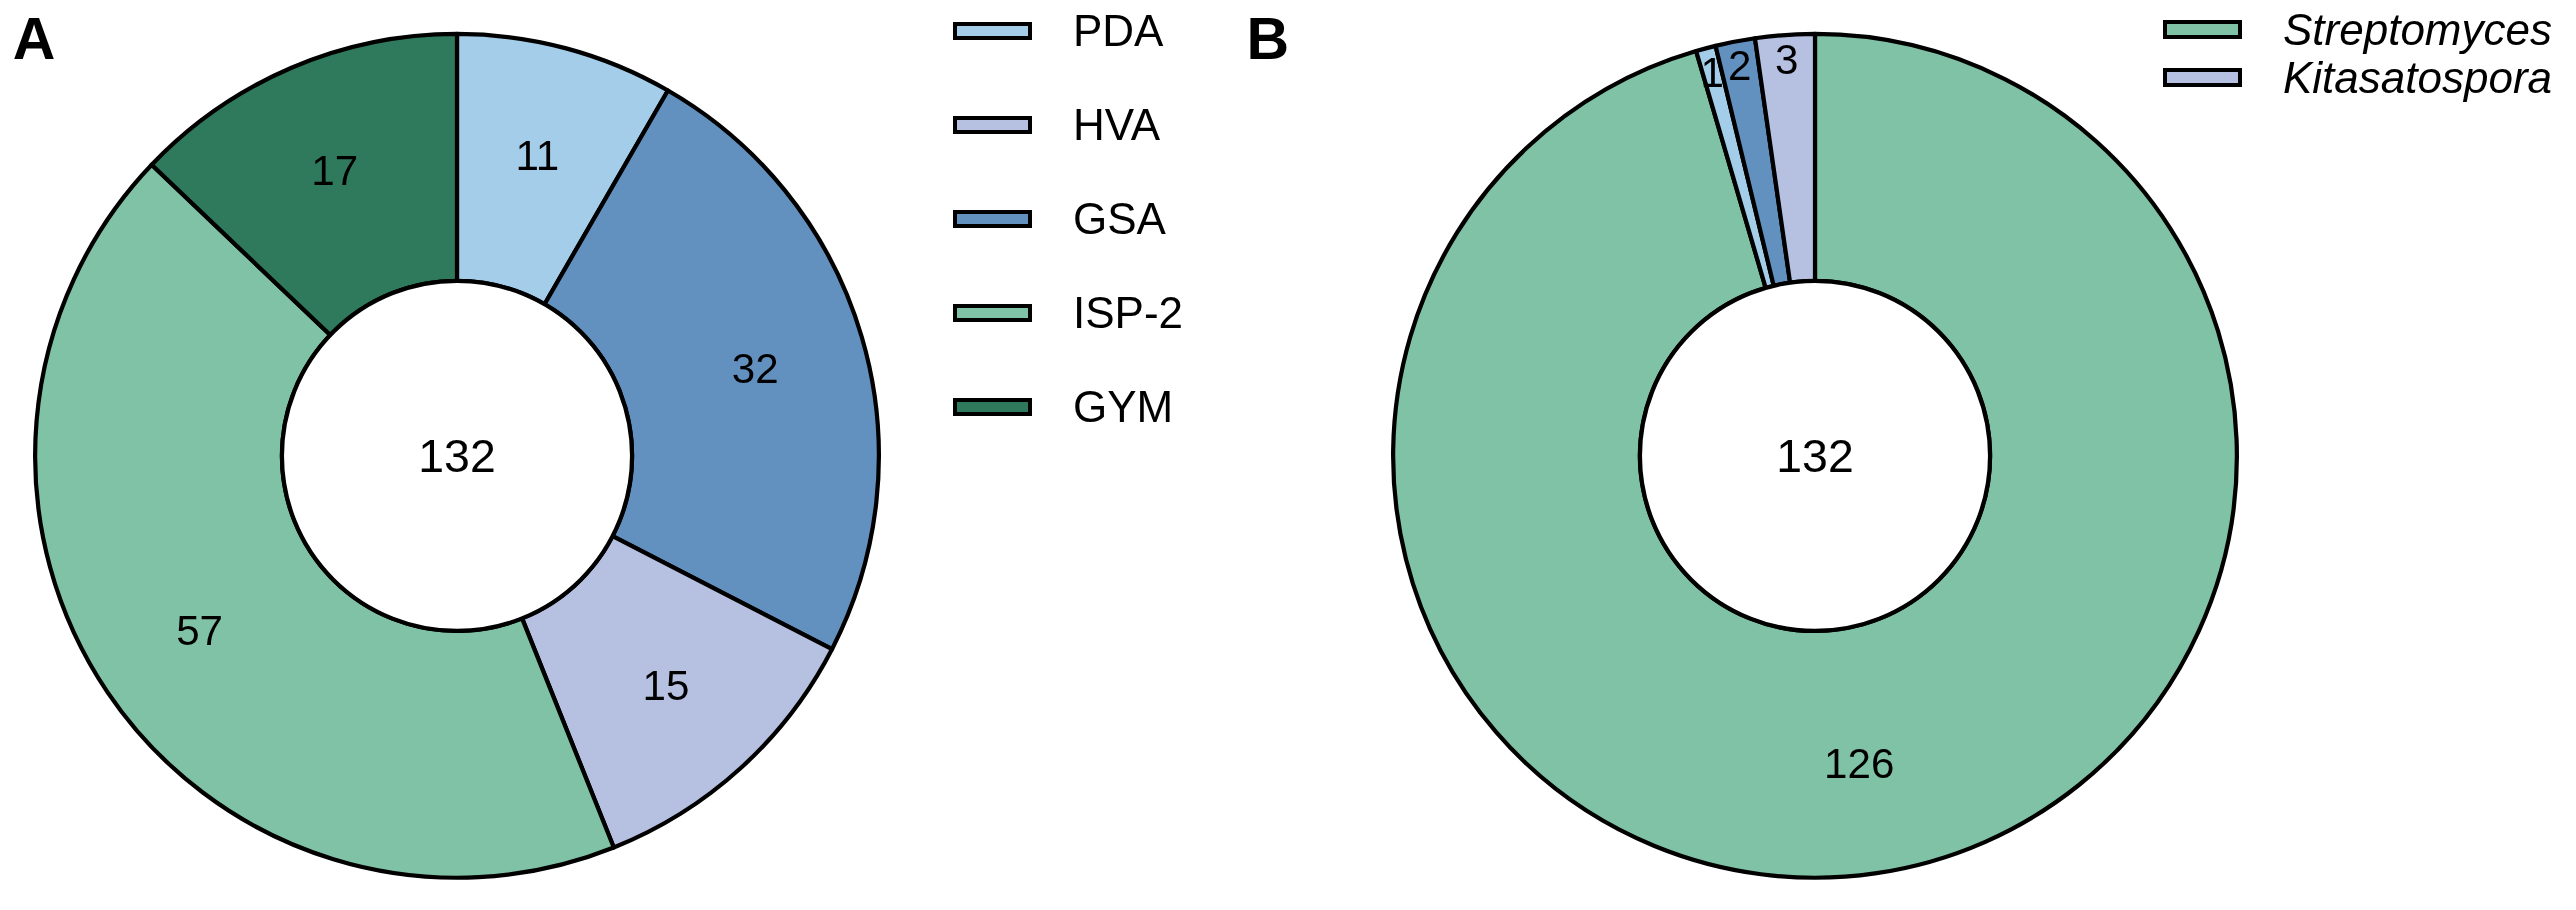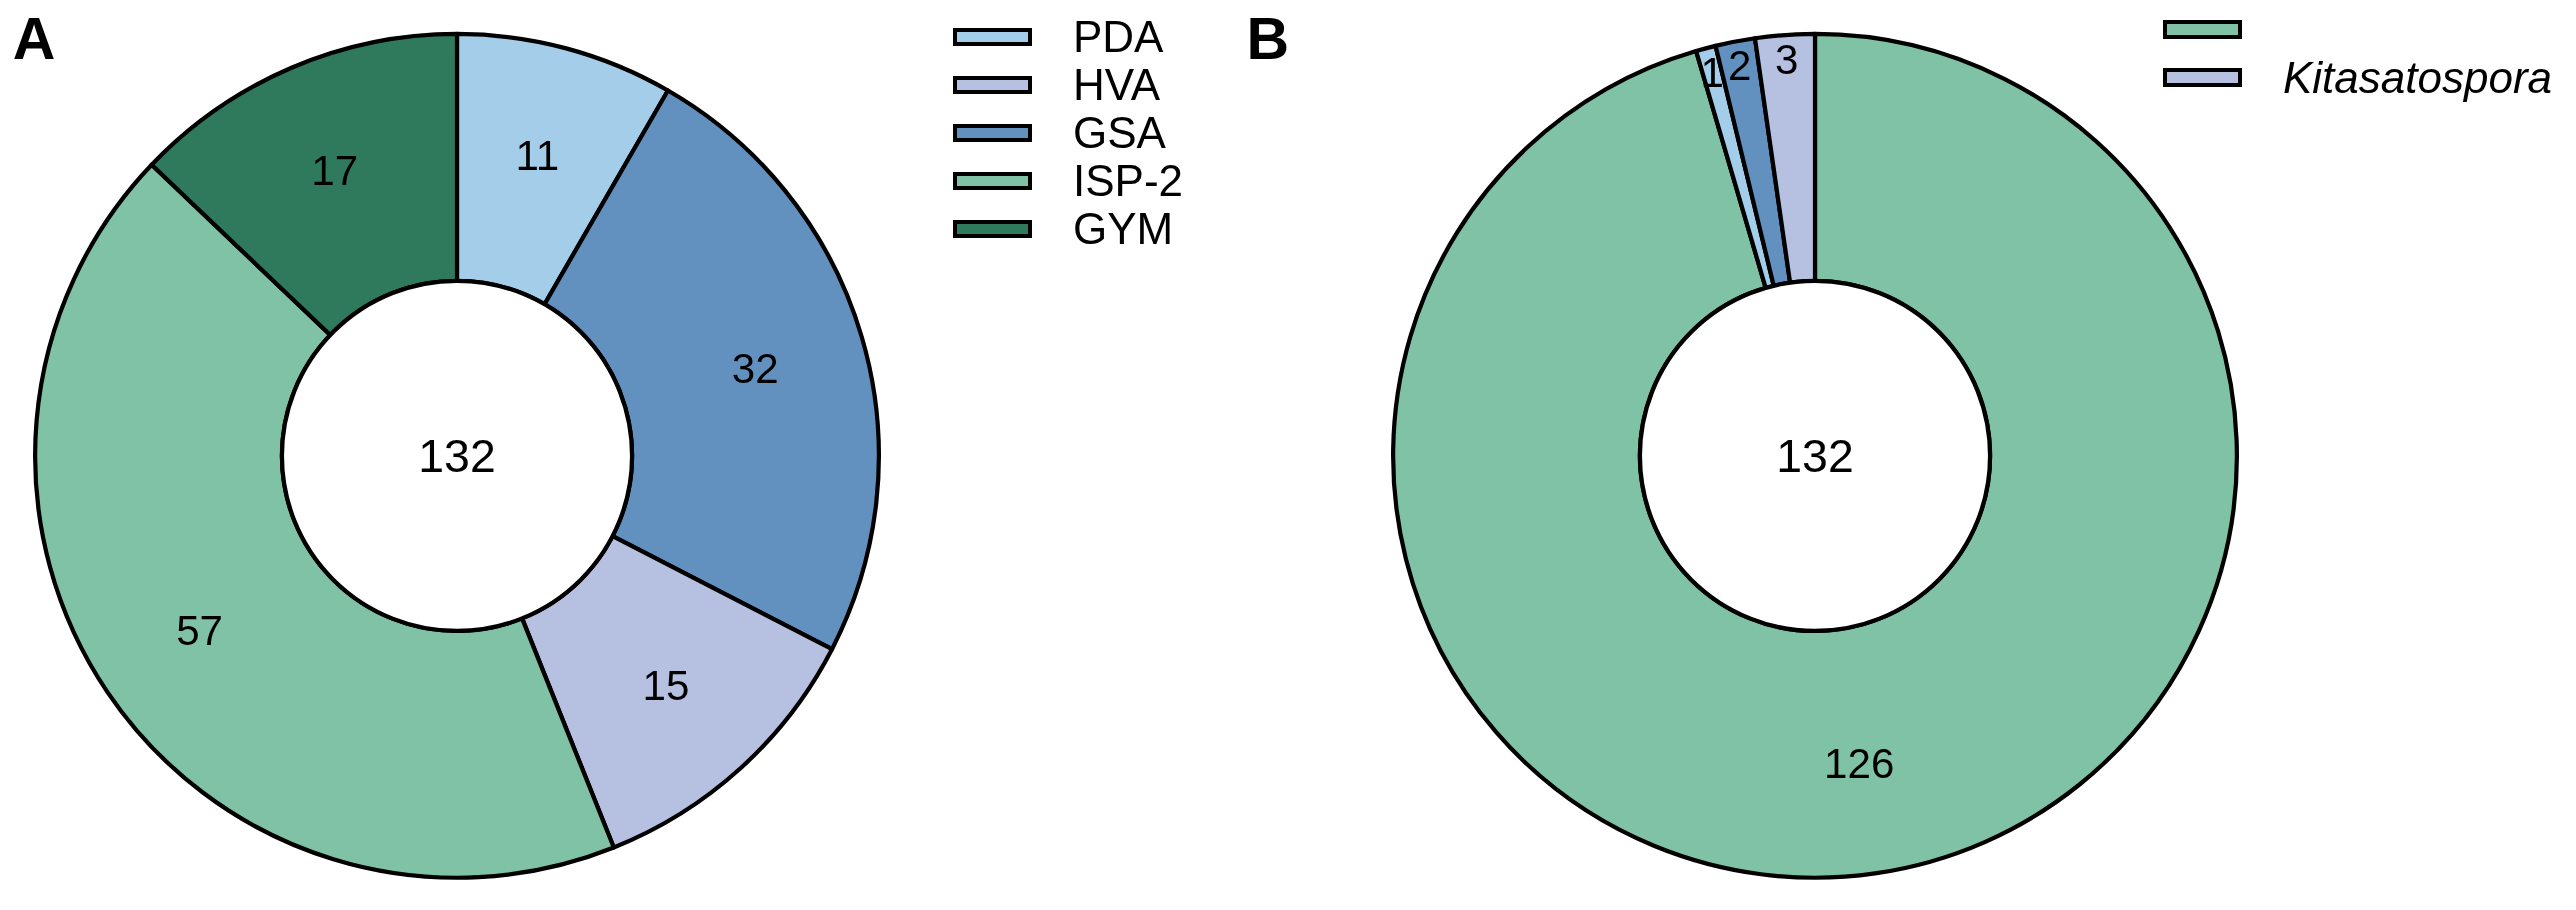--- a/index.html
+++ b/index.html
@@ -57,21 +57,21 @@
     dominant-baseline: central;
   }
   .slice-value  { font-size: 60px; }
   .center-value { font-size: 66px; }
 
   .legend {
     position: absolute;
     display: flex;
     flex-direction: column;
   }
-  #legend-a { left: 953px; top: 13px;  }
+  #legend-a { left: 953px; top: 7px; gap: 46px;  }
   #legend-b { left: 925px; top: 5.6px;  }
 
   .legend-item {
     display: flex;
     align-items: center;
     height: 48px;
   }
   .legend-swatch {
     width: 79px;
     height: 18.3px;
@@ -160,20 +160,21 @@
             <text class="slice-value" x="599.7004954107533" y="84.53930045666766">3</text>
           </g>
         <circle class="donut-hole" cx="640" cy="648" r="249"></circle>
           <text class="center-value" id="center-b" x="640" y="648">132</text>
       </svg>
     </div>
 
     <div class="legend" id="legend-b">
         <div class="legend-item">
           <span class="legend-swatch" style="background: rgb(128, 194, 166);"></span>
+          <span class="legend-label italic">Streptomyces</span>
         </div>
         <div class="legend-item">
           <span class="legend-swatch" style="background: rgb(182, 192, 224);"></span>
           <span class="legend-label italic">Kitasatospora</span>
         </div>
       </div>
   </div>
 
 </div>
 

